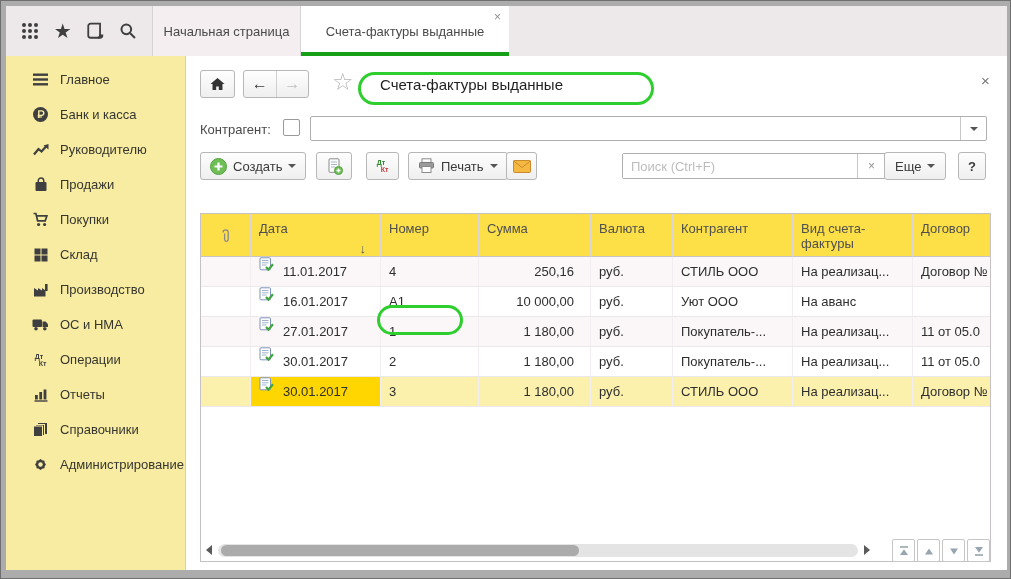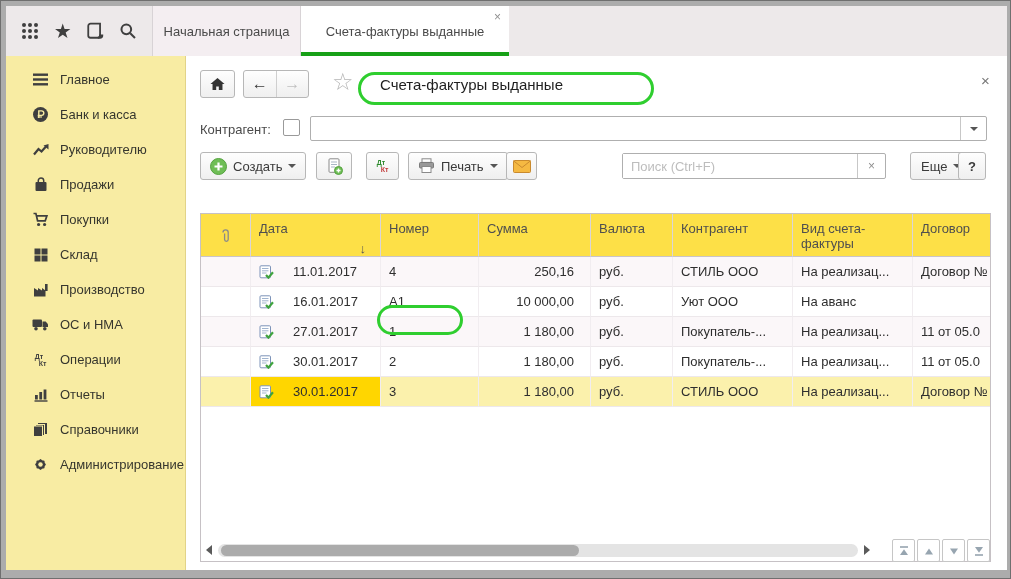--- a/index.html
+++ b/index.html
@@ -49,34 +49,34 @@
   .toolbar-btn { height:28px; }
   .t-create { left:14px; top:96px; padding:9px 9px; }
   .t-copy { left:130px; top:96px; width:36px; }
   .t-dtkt { left:180px; top:96px; width:33px; }
   .t-print { left:222px; top:96px; padding:0 9px; }
   .t-mail { left:320px; top:96px; width:31px; }
   .search { left:436px; top:97px; width:264px; height:26px; border:1px solid #AFAFAF; border-radius:2px; display:flex; background:#fff; }
   .search input { flex:1; border:none; outline:none; font-size:13px; padding:0 8px; color:#444; }
   .search input::placeholder { color:#BDBDBD; }
   .search-clear { width:28px; border-left:1px solid #C7C7C7; display:flex; align-items:center; justify-content:center; color:#8F8F8F; font-size:12px; cursor:pointer; }
-  .t-more { left:724px; top:96px; padding:0 10px; }
+  .t-more { left:698px; top:96px; padding:0 10px; }
   .t-help { left:772px; top:96px; width:28px; font-weight:bold; }
 
   
   .tbl { left:14px; top:157px; width:791px; height:349px; border:1px solid #C6C1C5; background:#fff; }
   .thead, .trow { display:grid; grid-template-columns:50px 130px 98px 112px 82px 120px 120px 1fr; }
   .thead { height:43px; background:#fde047; }
   .th { border-right:1px solid #DAD5D8; border-bottom:1px solid #C9C4C8; padding:7px 8px; font-size:13px; color:#4F4F4F; position:relative; overflow:hidden; }
   .th-attach { display:flex; align-items:center; justify-content:center; }
   .sort-arrow { position:absolute; right:14px; top:27px; font-size:13px; color:#555; }
   .trow { height:30px; }
   .trow.odd .cell { background:#FBF7F9; }
   .cell { border-right:1px solid #F1EDF0; border-bottom:1px solid #EDE8EB; font-size:13px; color:#2E2E2E; line-height:29px; padding:0 8px; white-space:nowrap; overflow:hidden; background:#fff; }
-  .c-date { display:flex; align-items:center; gap:19px; padding-left:8px; }
+  .c-date { display:flex; gap:9px; padding-left:8px; }
   .c-sum { text-align:right; padding-right:16px; }
   .trow.selected .cell { background:#FBF1AC; }
   .trow.selected .c-date { background:#FFD600; }
 
   .hscroll-left { left:5px; top:331px; }
   .hscroll-right { left:663px; top:331px; }
   .tri-l { width:0;height:0;border-top:5px solid transparent;border-bottom:5px solid transparent;border-right:6px solid #5A5A5A; cursor:pointer; }
   .tri-r { width:0;height:0;border-top:5px solid transparent;border-bottom:5px solid transparent;border-left:6px solid #5A5A5A; cursor:pointer; }
   .hscroll-track { left:17px; top:330px; width:640px; height:13px; background:#E4E4E4; border-radius:7px; }
   .hscroll-thumb { left:20px; top:331px; width:358px; height:11px; background:#ABABAB; border-radius:6px; cursor:grab; }

